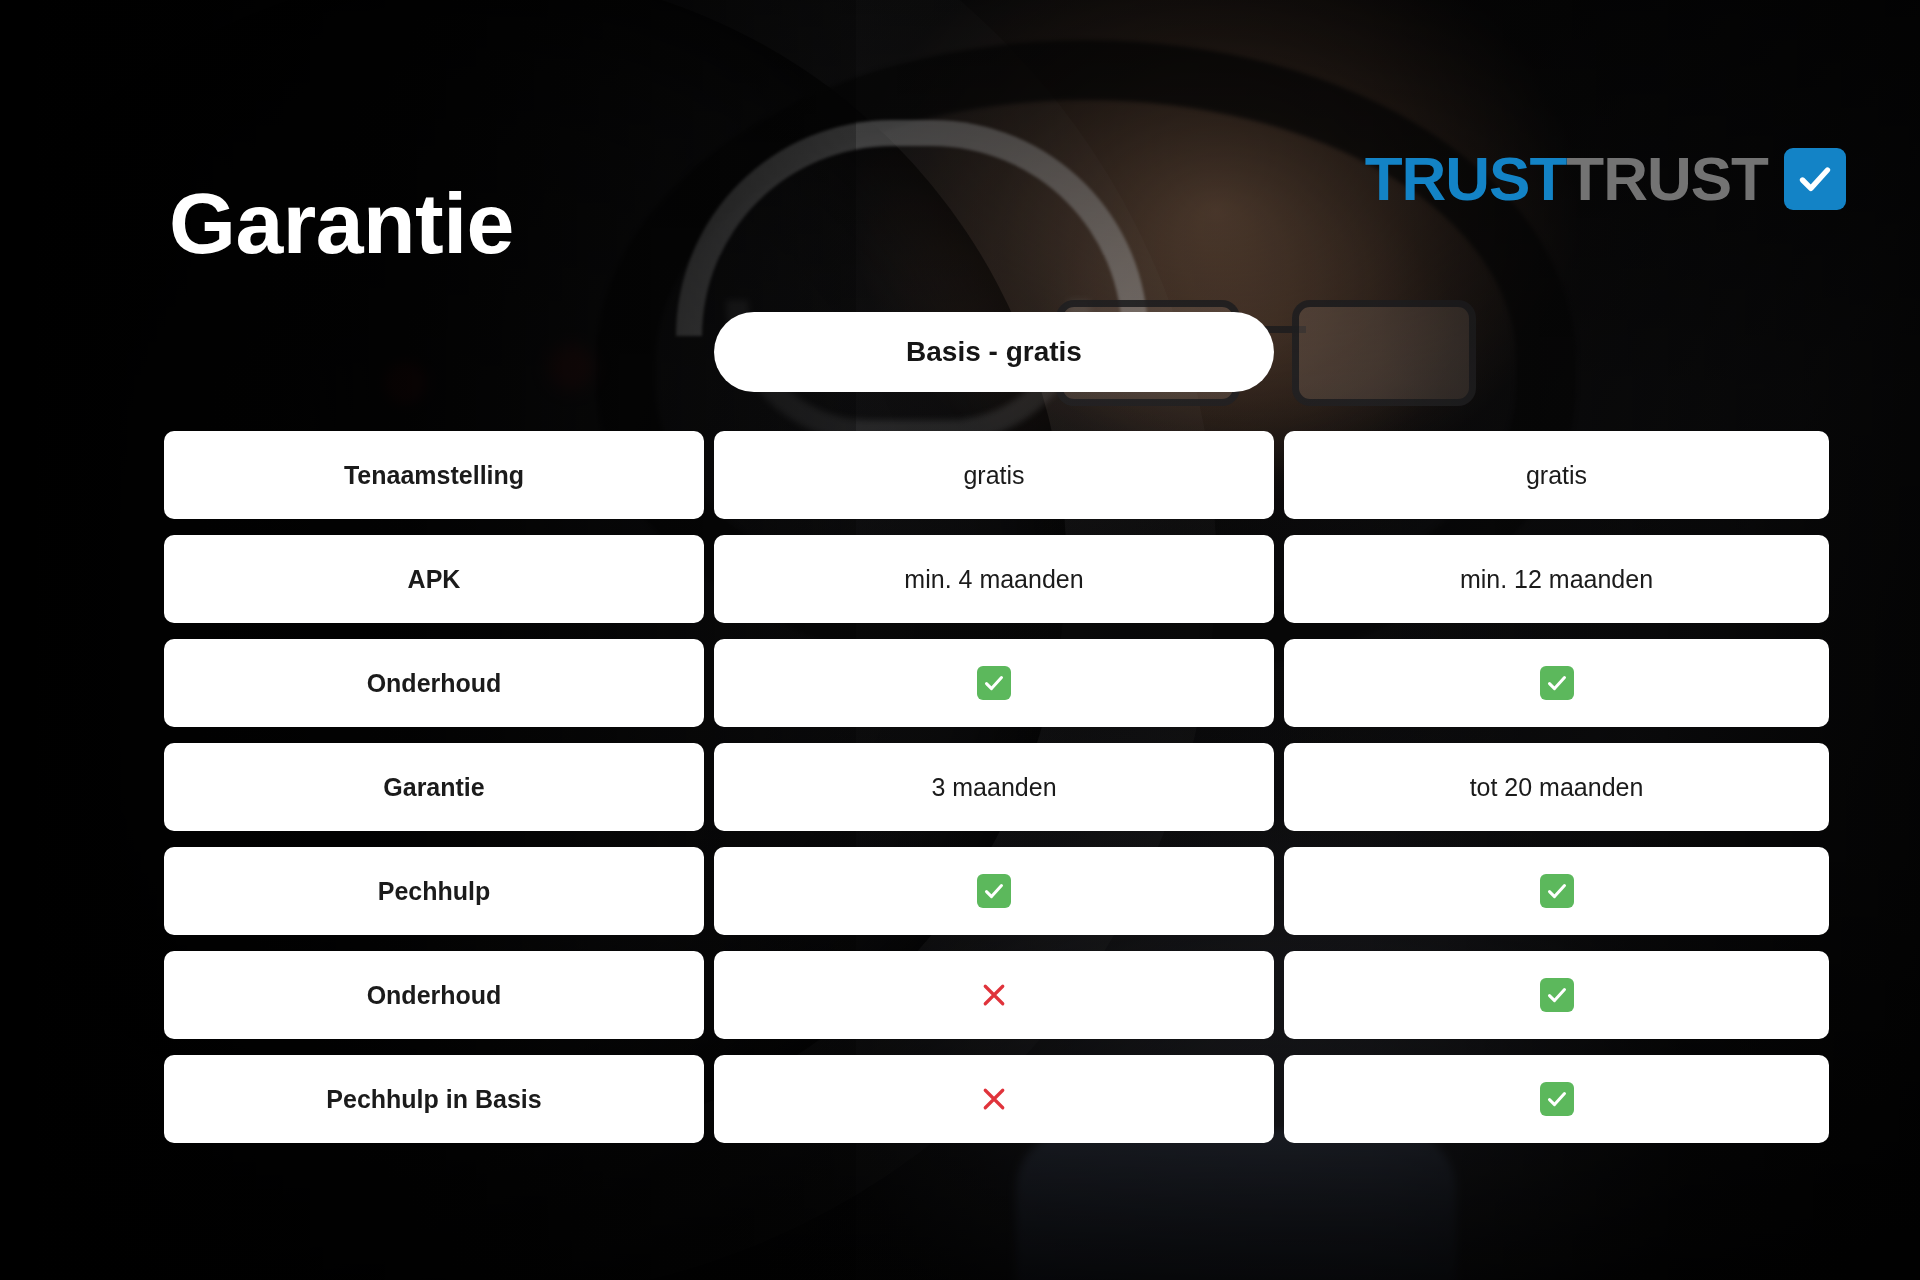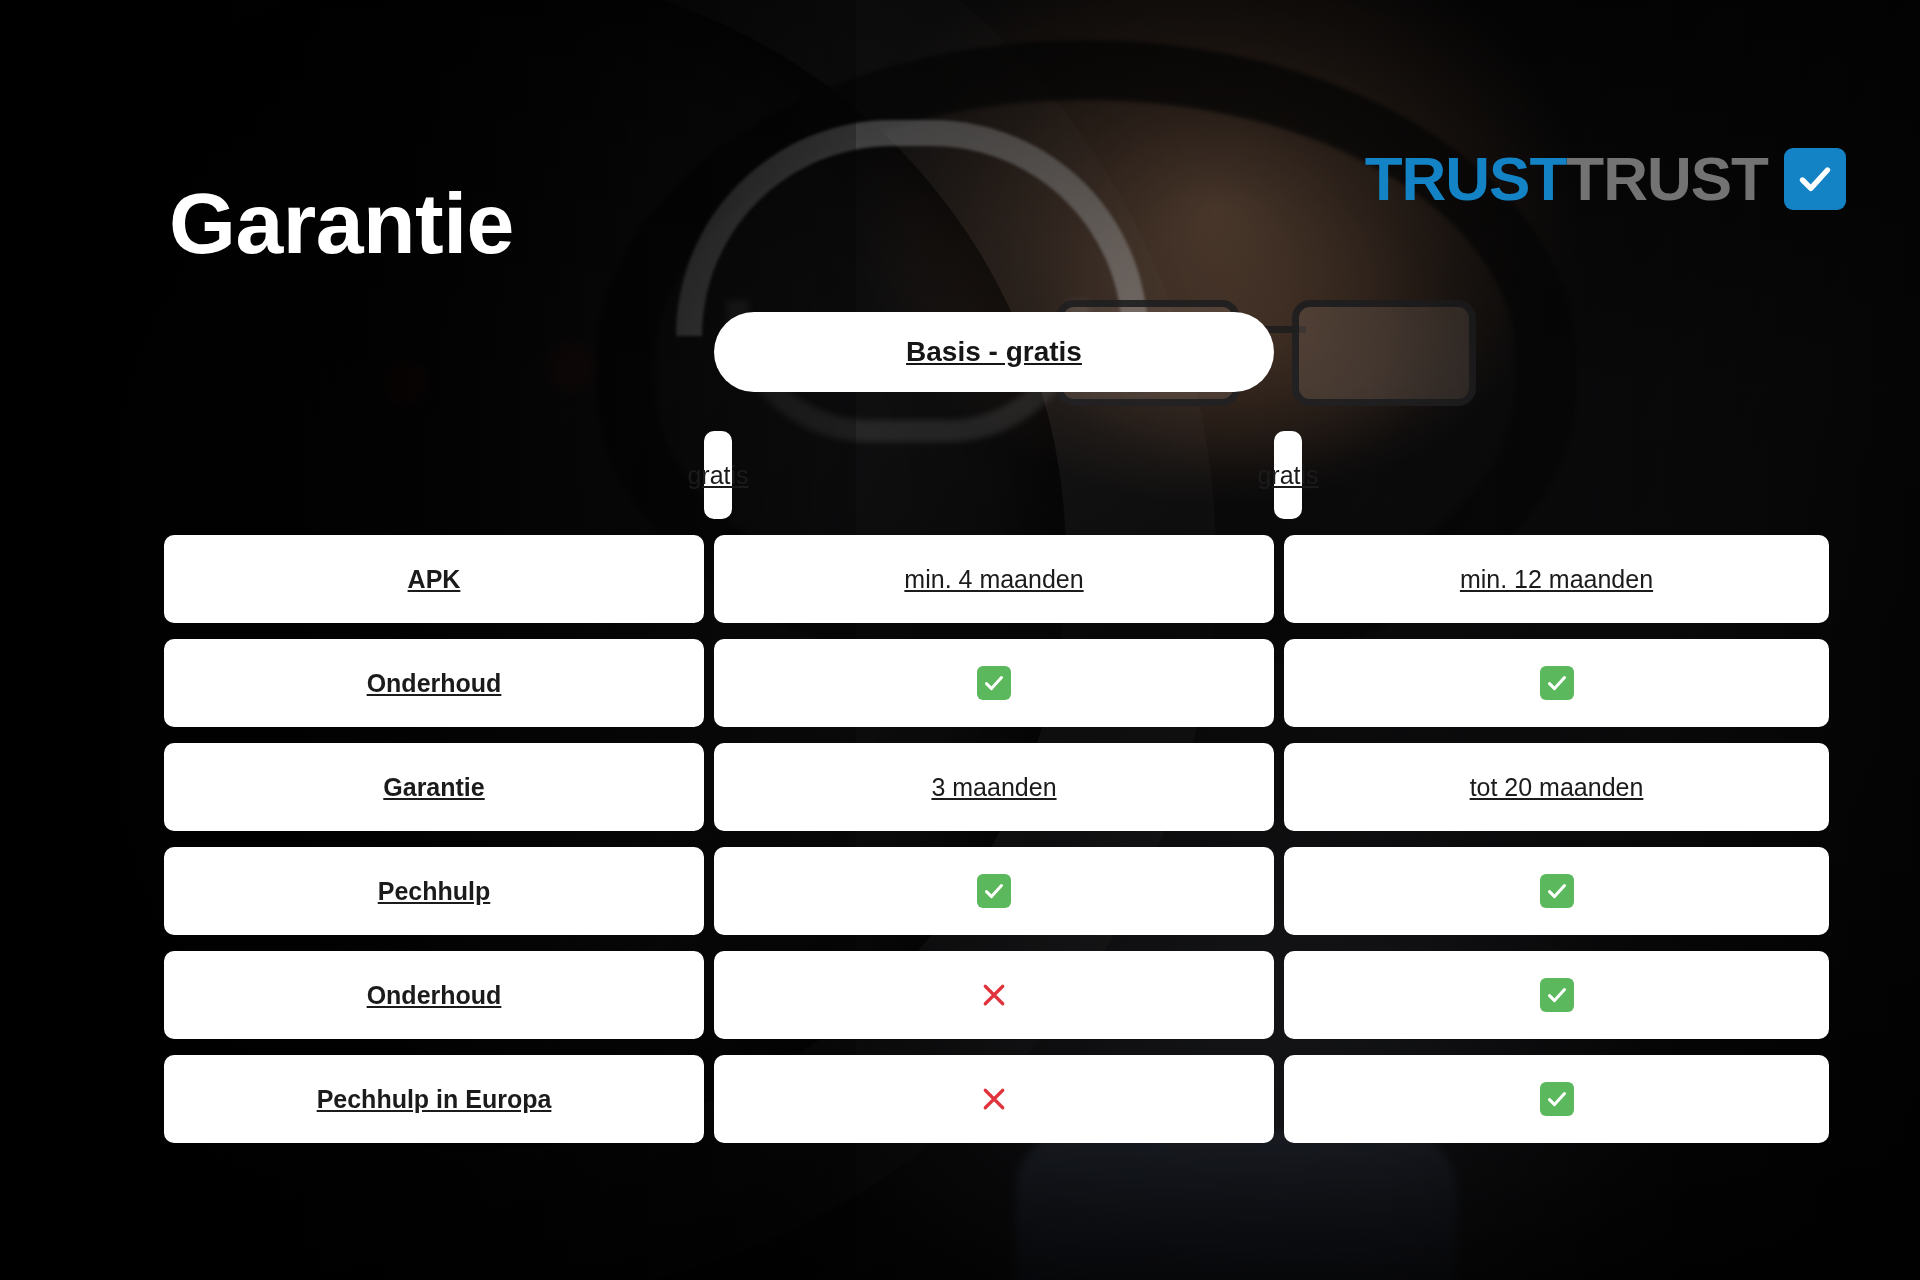--- a/index.html
+++ b/index.html
@@ -206,21 +206,20 @@
     border-radius: 10px;
     height: 88px;
     display: flex;
     align-items: center;
     justify-content: center;
     text-align: right;
     color: #1b1b1b;
     font-size: 25px;
     padding: 12px 14px;
     box-sizing: border-box;
-    text-decoration: underline;
   }
   .cell.spacer {
     background: transparent;
   }
   .cell.label {
     font-weight: 700;
   }
   .cell.value {
     font-weight: 400;
   }
@@ -286,20 +285,21 @@
     <div class="table">
 
       <div class="row header-row">
         <div class="cell header-cell empty"></div>
         <div class="cell spacer"></div>
         <div class="cell header-cell">Basis - gratis</div>
         <div class="cell spacer"></div>
       </div>
 
       <div class="row">
+        <div class="cell label">Tenaamstelling</div>
         <div class="cell spacer"></div>
         <div class="cell value">gratis</div>
         <div class="cell spacer"></div>
         <div class="cell value">gratis</div>
       </div>
 
       <div class="row">
         <div class="cell label">APK</div>
         <div class="cell spacer"></div>
         <div class="cell value">min. 4 maanden</div>
@@ -369,21 +369,21 @@
         <div class="cell value">
           <span class="mark-yes">
             <svg width="24" height="24" viewBox="0 0 24 24" aria-hidden="true">
               <path d="M4.5 12.6 L9.5 17.6 L19.5 6.6" fill="none" stroke="#ffffff" stroke-width="3" stroke-linecap="round" stroke-linejoin="round"></path>
             </svg>
           </span>
         </div>
       </div>
 
       <div class="row">
-        <div class="cell label">Pechhulp in Europa</div>
+        <div class="cell label">Pechhulp in Basis</div>
         <div class="cell spacer"></div>
         <div class="cell value">
           <span class="mark-no">
             <svg width="30" height="30" viewBox="0 0 24 24" aria-hidden="true">
               <path d="M5 5 L19 19 M19 5 L5 19" fill="none" stroke="#e0333b" stroke-width="2.6" stroke-linecap="round"></path>
             </svg>
           </span>
         </div>
         <div class="cell spacer"></div>
         <div class="cell value">

